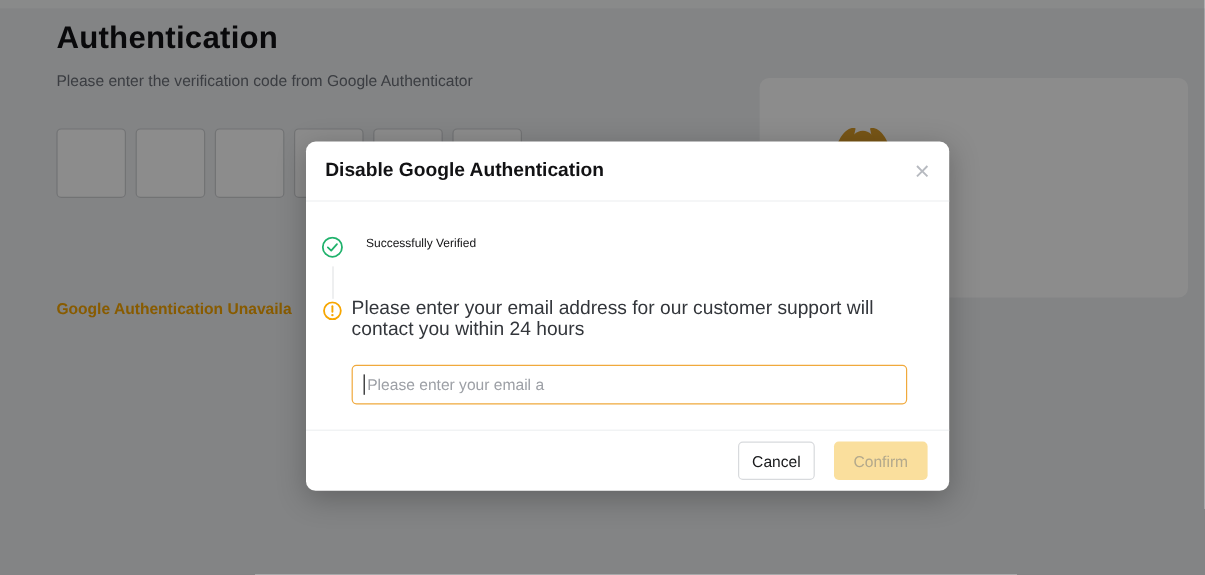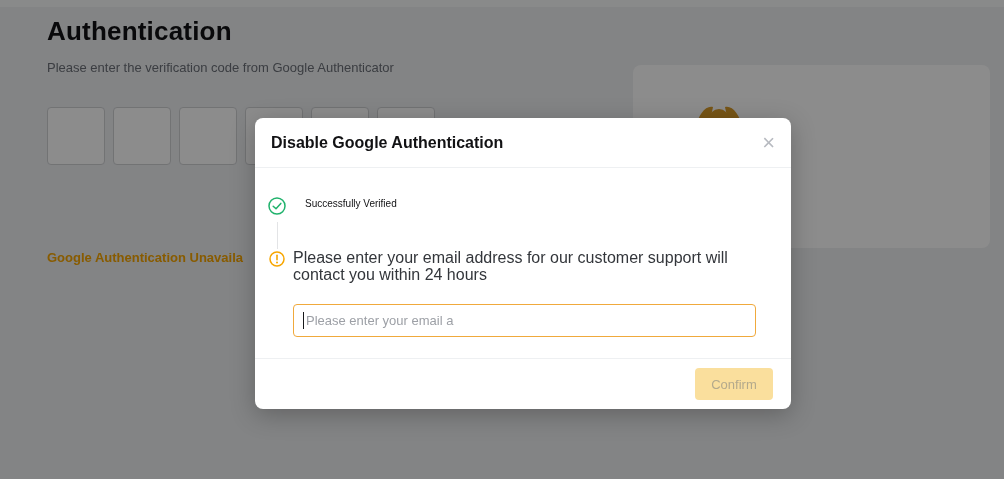--- a/index.html
+++ b/index.html
@@ -103,16 +103,17 @@
       <circle cx="8" cy="11.6" r="1" fill="#f7a600"></circle>
     </svg>
     <div class="step-instruction">Please enter your email address for our customer support will contact you within 24 hours</div>
 
     <div class="email-wrap">
       <input class="email-input" type="text" placeholder="Please enter your email a" style="">
       <div class="caret"></div>
     </div>
 
     <div class="modal-footer">
+      <button class="btn btn-cancel">Cancel</button>
       <button class="btn btn-confirm" disabled="">Confirm</button>
     </div>
   </div>
 </div>
 
 </body></html>

